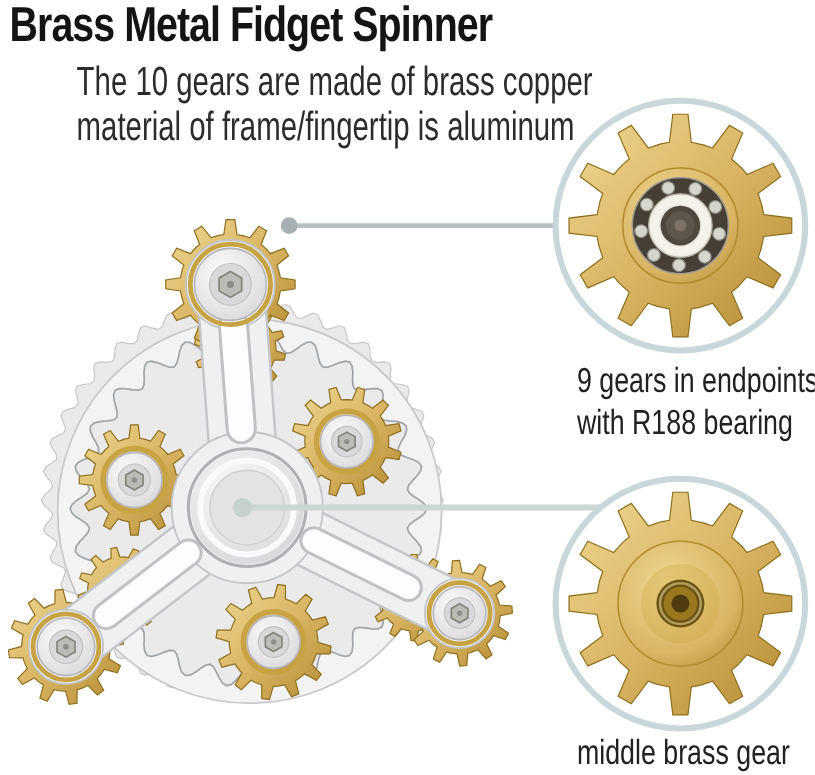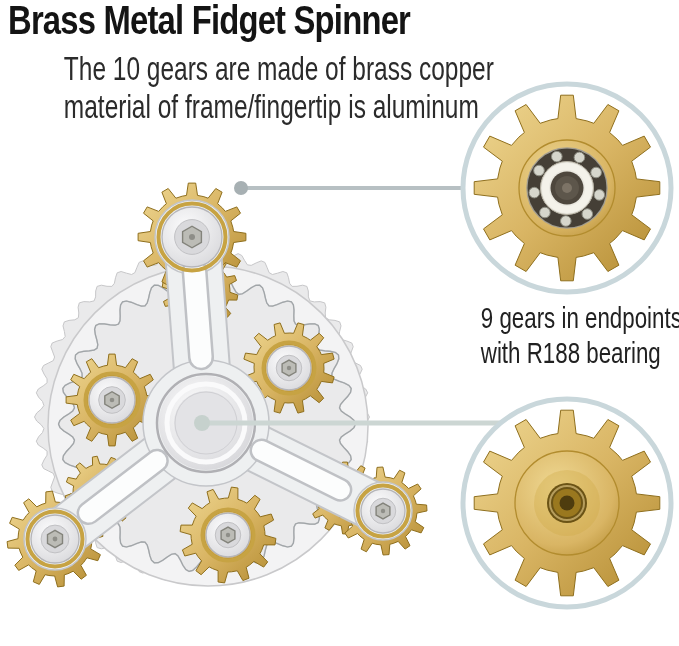--- a/index.html
+++ b/index.html
@@ -173,14 +173,17 @@
         <circle cx="567" cy="503" r="7.5" fill="#4e3c0e"></circle>
         <circle cx="567" cy="503" r="17" fill="none" stroke="#e7cf8d" stroke-width="2" opacity="0.6"></circle>
       </g>
     </svg>
 
   <div class="label label1">
     <span class="lline">9 gears in endpoints</span>
     <span class="lline">with R188 bearing</span>
   </div>
 
+  <div class="label label2">
+    <span class="lline">middle brass gear</span>
+  </div>
 
 </div>
 
 </body></html>

